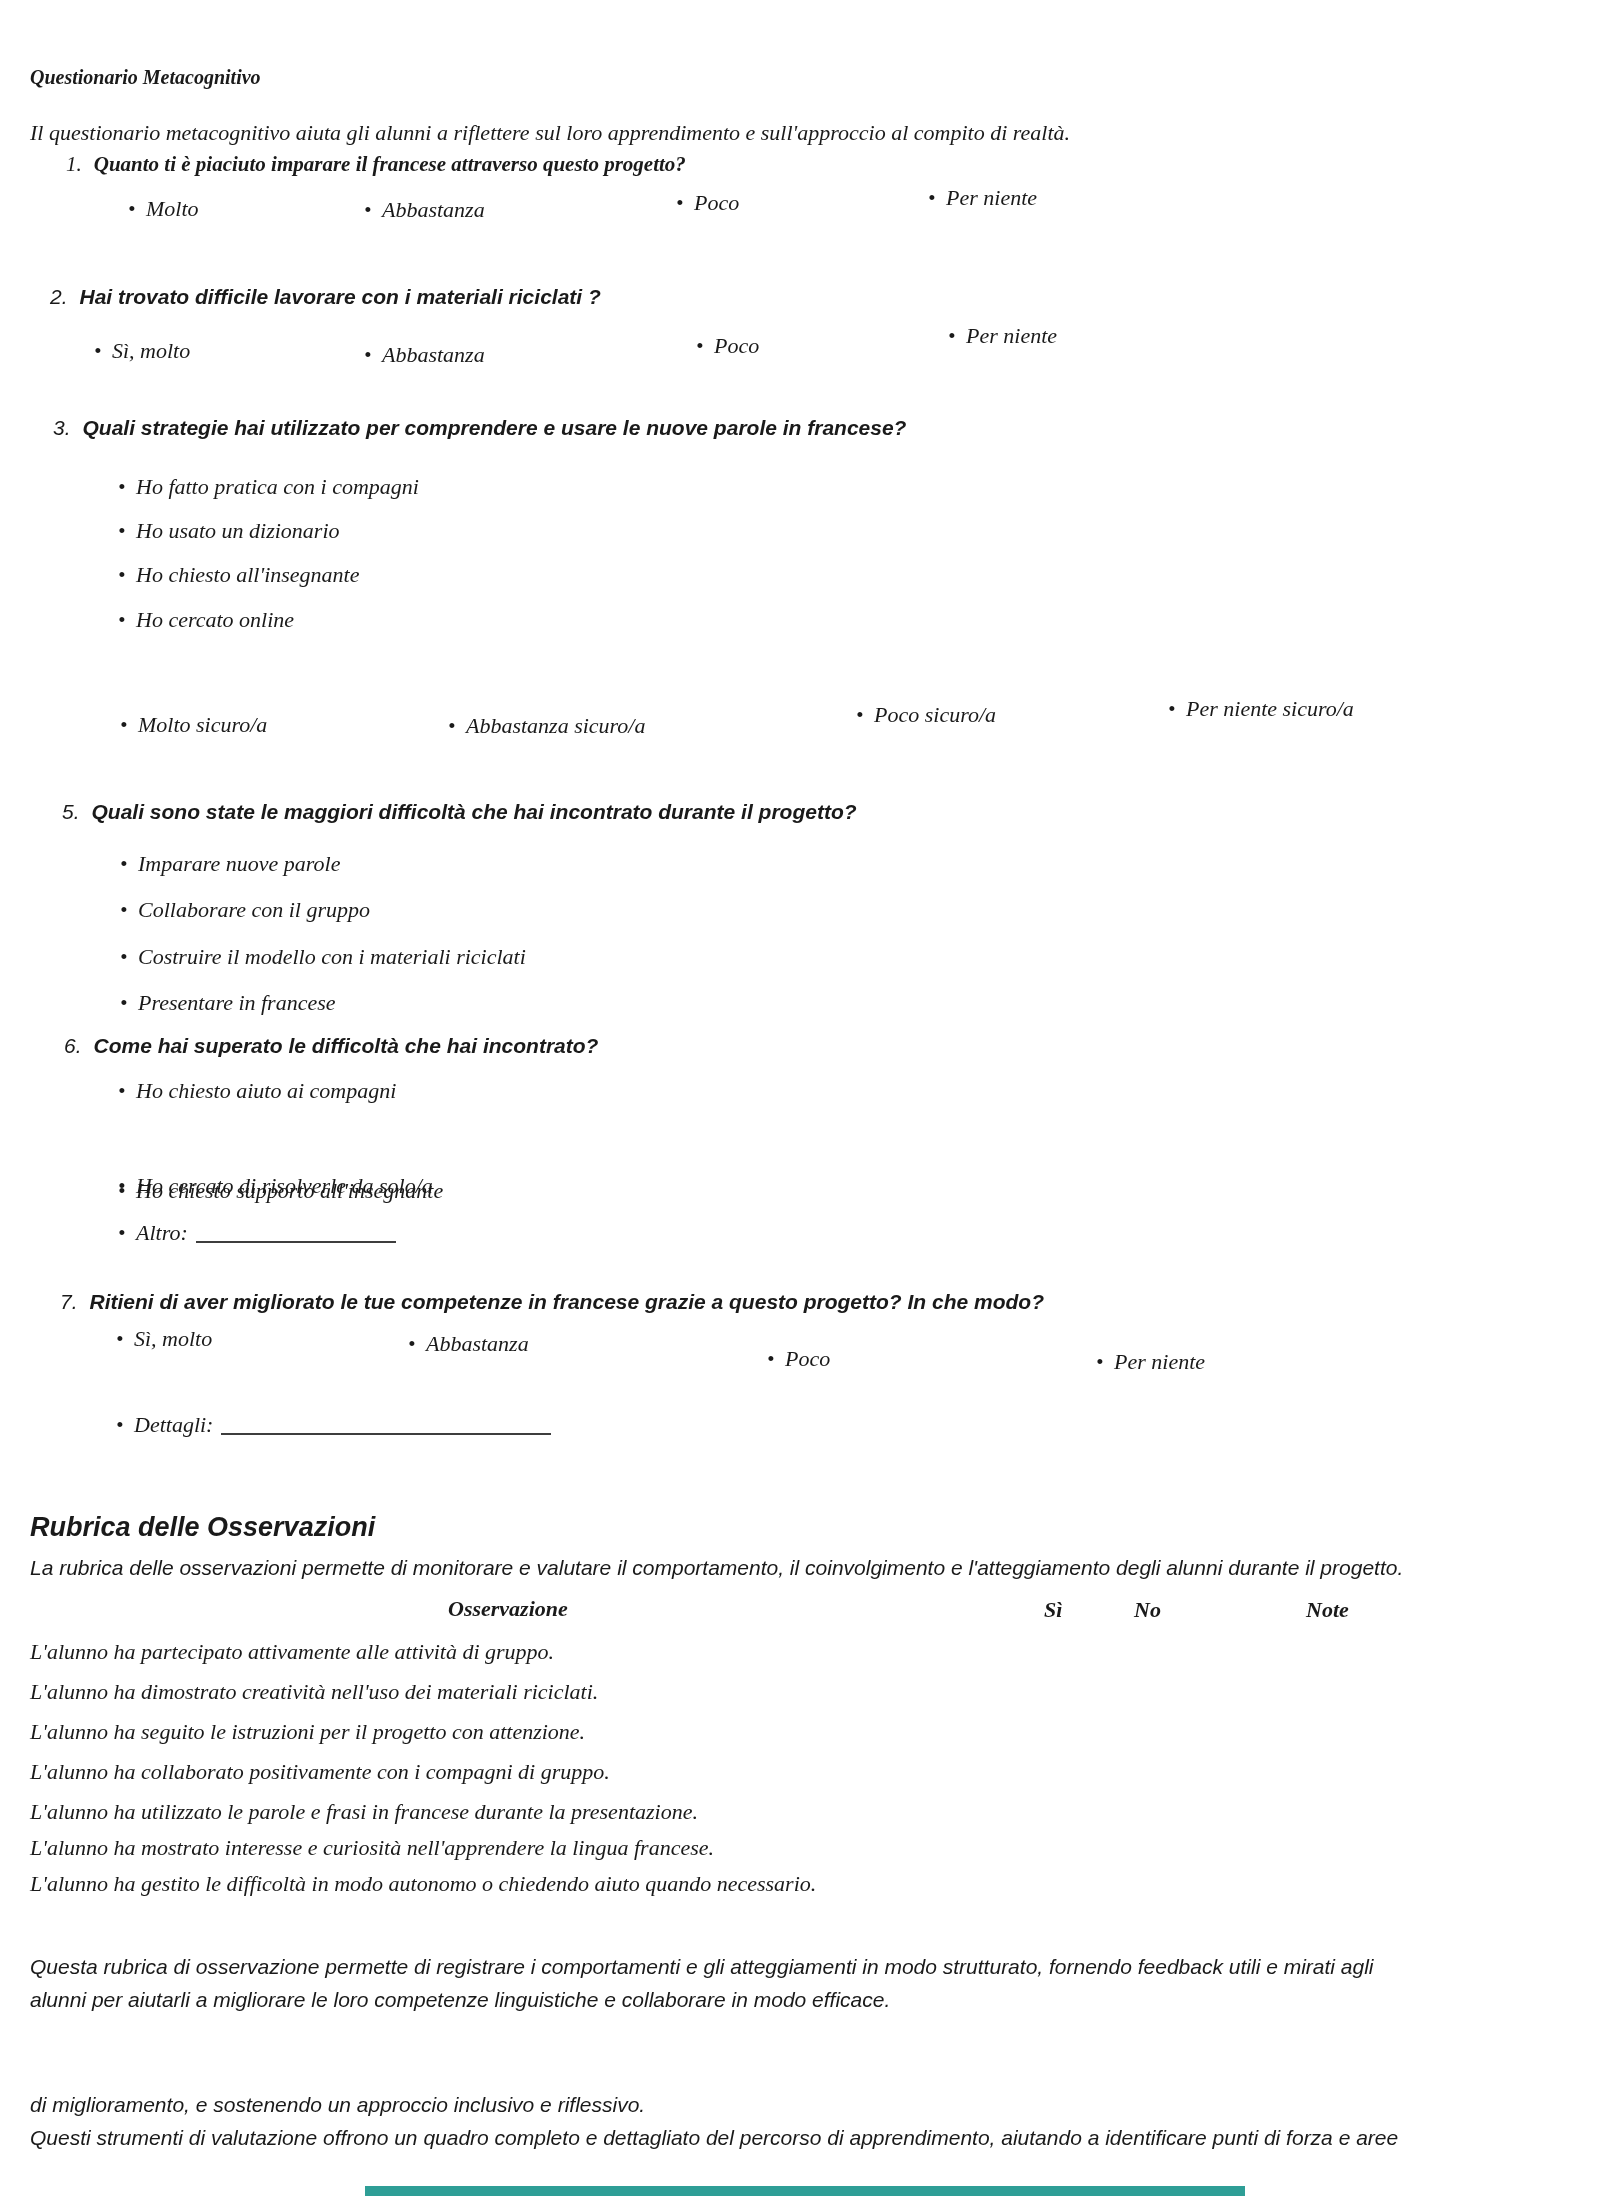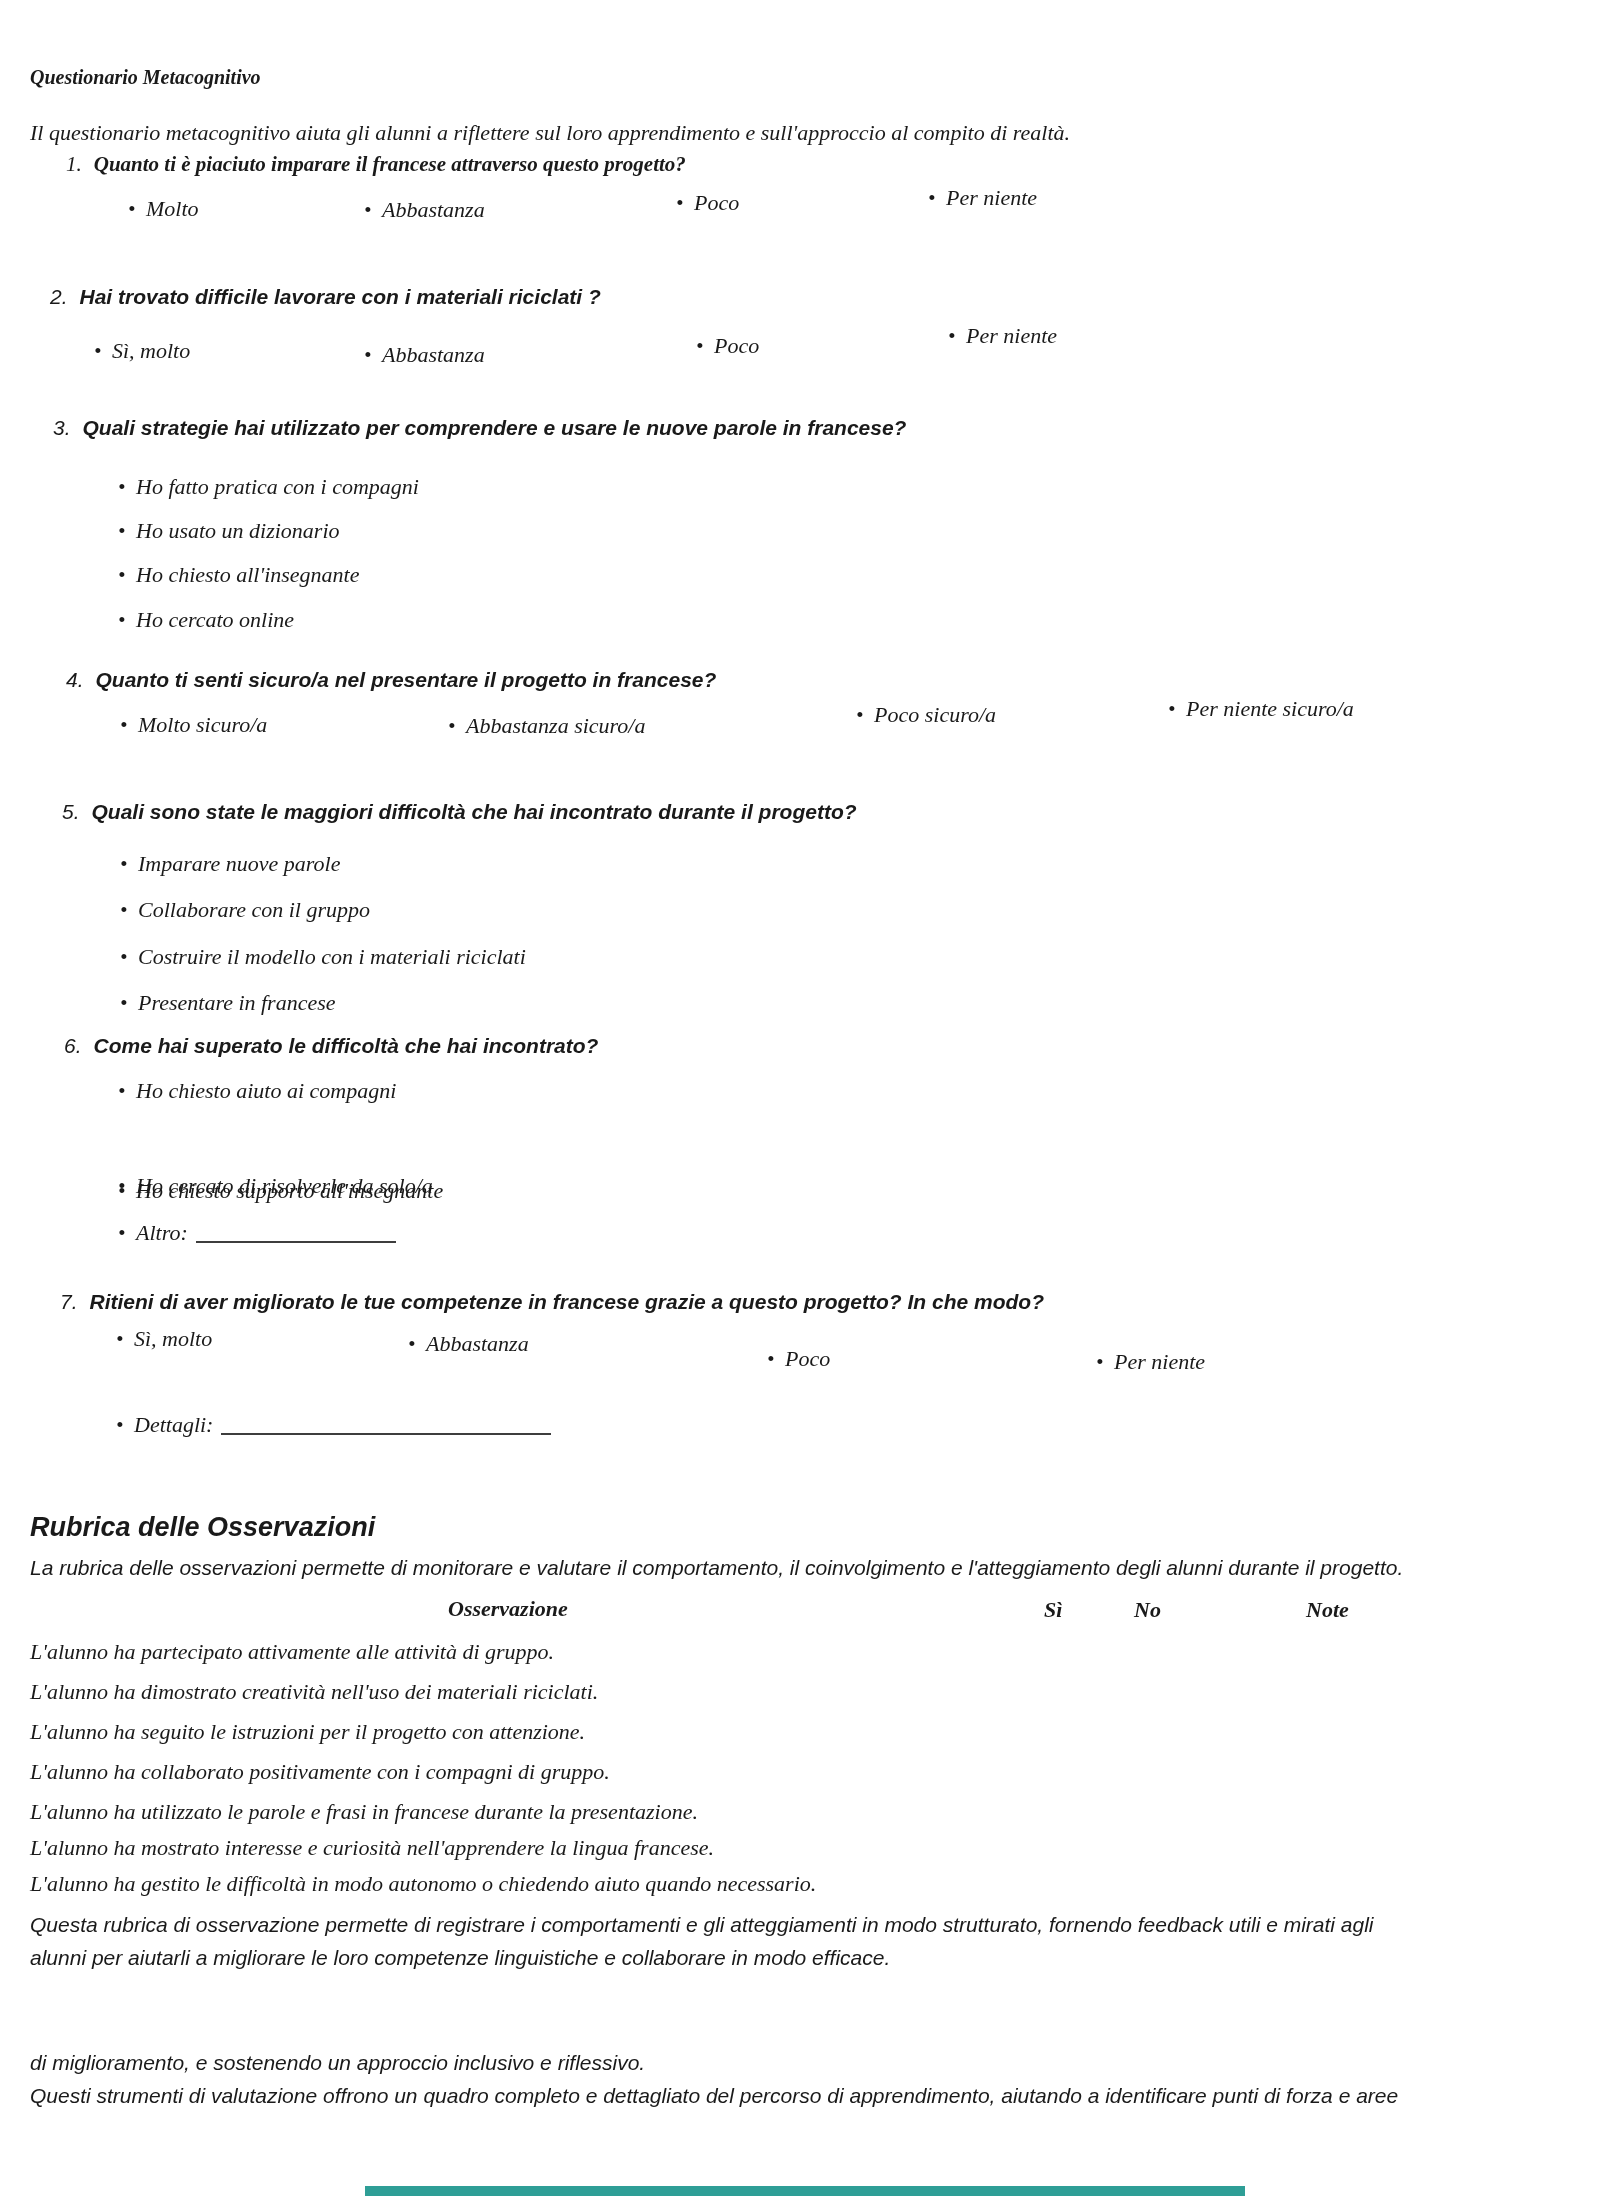--- a/index.html
+++ b/index.html
@@ -20,21 +20,21 @@
   .opt::before{content:"\2022";display:inline-block;width:18px;font-size:21px;}
 
   .blank{display:inline-block;border-bottom:2px solid #3d3d3d;height:18px;margin-left:8px;
          transform:translateY(3px);}
 
   .rubric-heading{font-family:"Liberation Sans", sans-serif;font-size:27px;font-weight:700;text-align:right;}
   .rubric-intro{font-family:"Liberation Sans", sans-serif;font-size:21px;}
   .th{font-family:"Liberation Serif", serif;font-size:22px;font-weight:700;}
   .trow{font-family:"Liberation Serif", serif;font-size:22px;}
 
-  .para{font-family:"Liberation Sans", sans-serif;font-size:21px;line-height:33px;}
+  .para{font-family:"Liberation Sans", sans-serif;font-size:21px;line-height:33px;margin-top:42px;}
 
   .domain{font-family:"Liberation Serif", serif;font-size:38px;font-weight:700;}
   .footer-bar{position:absolute;left:365px;top:2186px;width:880px;height:10px;background:#2E9E96;}
 </style>
 </head>
 <body>
 
 <div class="page">
 
   <div class="abs doc-title" style="left:30px;top:66px">Questionario Metacognitivo</div>
@@ -58,23 +58,20 @@
   <div class="abs opt" style="left:948px;top:323px"><span>Per niente</span></div>
 
   <div class="abs q q-sans" style="left:53px;top:416px">
     <span class="qnum">3.</span><span class="qlabel">Quali strategie hai utilizzato per comprendere e usare le nuove parole in francese?</span>
   </div>
   <div class="abs opt" style="left:118px;top:474px"><span>Ho fatto pratica con i compagni</span></div>
   <div class="abs opt" style="left:118px;top:518px"><span>Ho usato un dizionario</span></div>
   <div class="abs opt" style="left:118px;top:562px"><span>Ho chiesto all'insegnante</span></div>
   <div class="abs opt" style="left:118px;top:607px"><span>Ho cercato online</span></div>
 
-  <div class="abs q q-sans" style="left:66px;top:668px">
-    <span class="qnum">4.</span><span class="qlabel">Quanto ti senti sicuro/a nel presentare il progetto in francese?</span>
-  </div>
   <div class="abs opt" style="left:120px;top:712px"><span>Molto sicuro/a</span></div>
   <div class="abs opt" style="left:448px;top:713px"><span>Abbastanza sicuro/a</span></div>
   <div class="abs opt" style="left:856px;top:702px"><span>Poco sicuro/a</span></div>
   <div class="abs opt" style="left:1168px;top:696px"><span>Per niente sicuro/a</span></div>
 
   <div class="abs q q-sans" style="left:62px;top:800px">
     <span class="qnum">5.</span><span class="qlabel">Quali sono state le maggiori difficoltà che hai incontrato durante il progetto?</span>
   </div>
   <div class="abs opt" style="left:120px;top:851px"><span>Imparare nuove parole</span></div>
   <div class="abs opt" style="left:120px;top:897px"><span>Collaborare con il gruppo</span></div>

